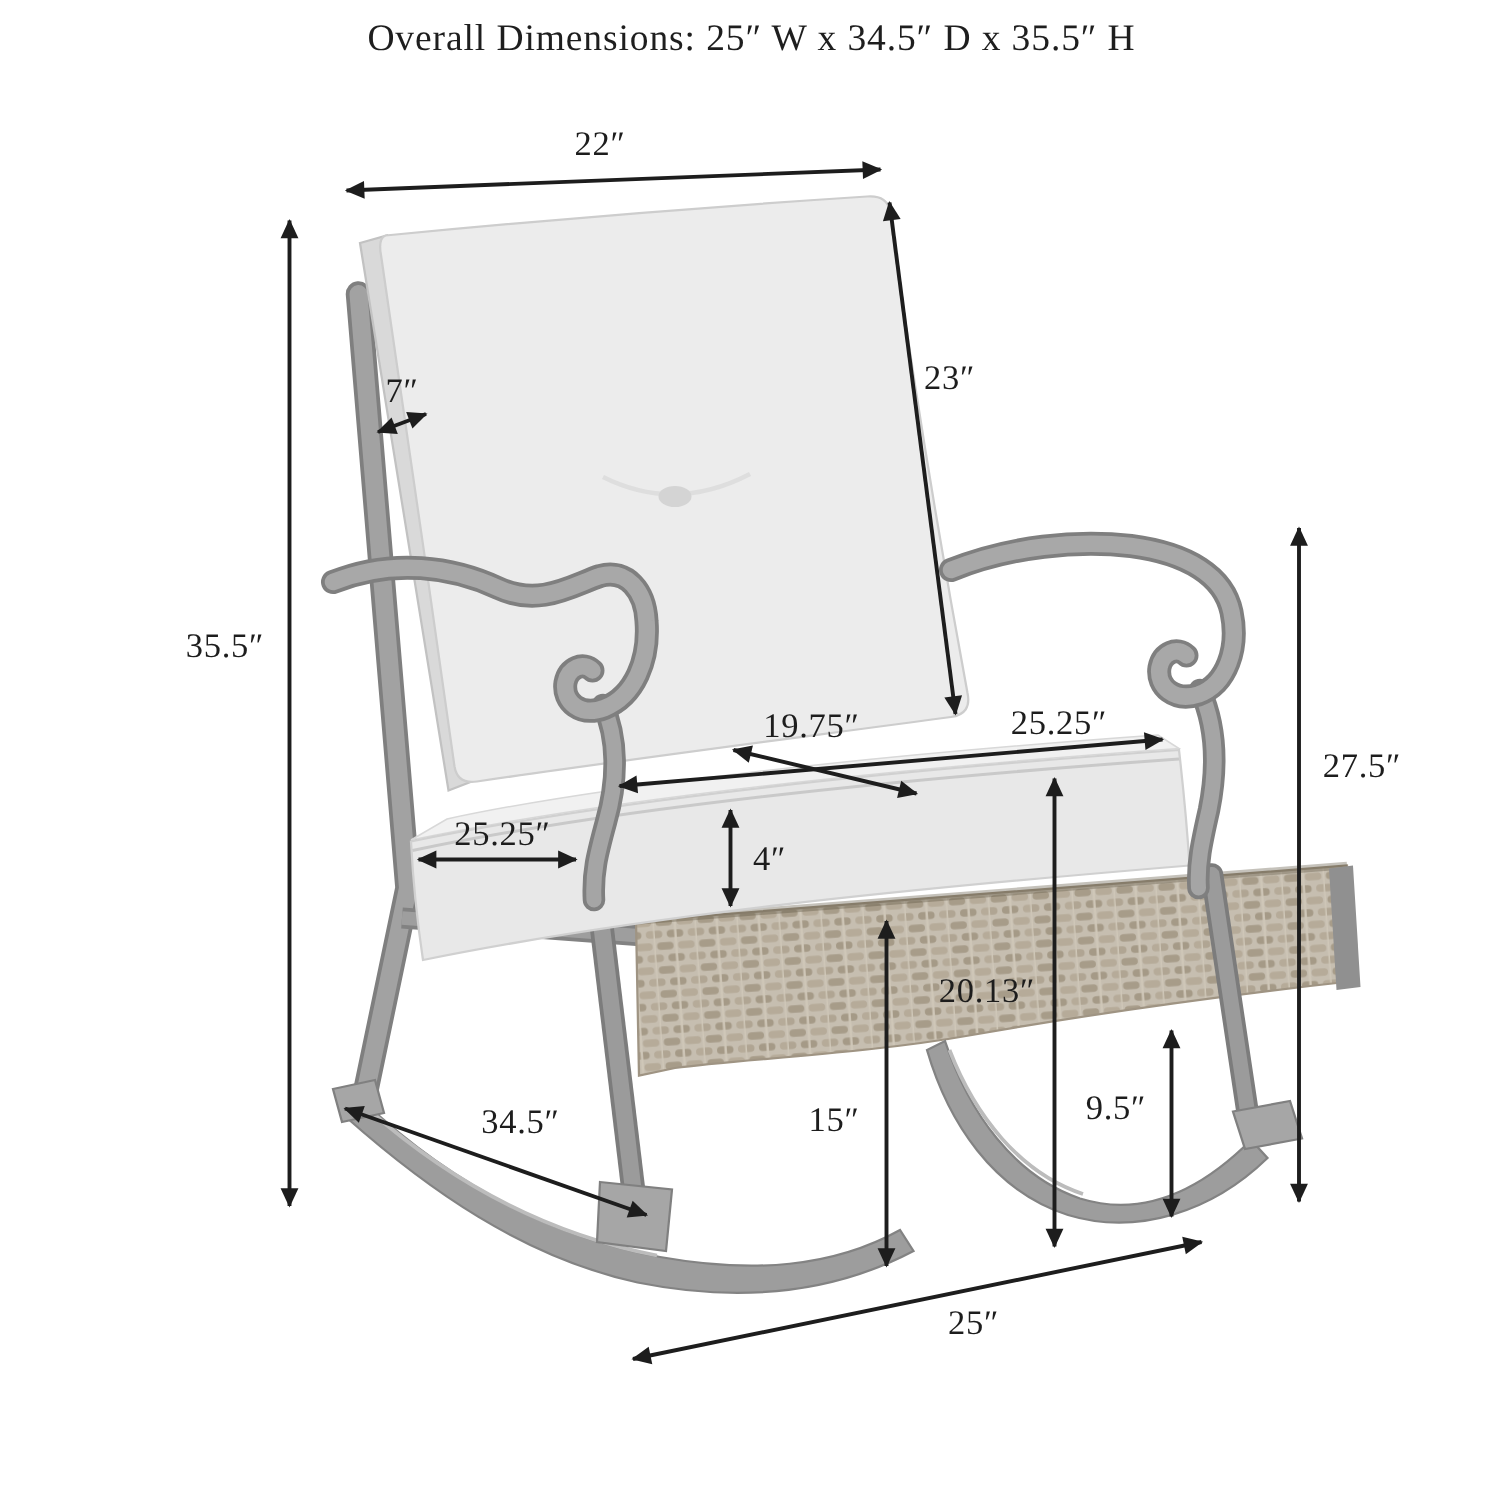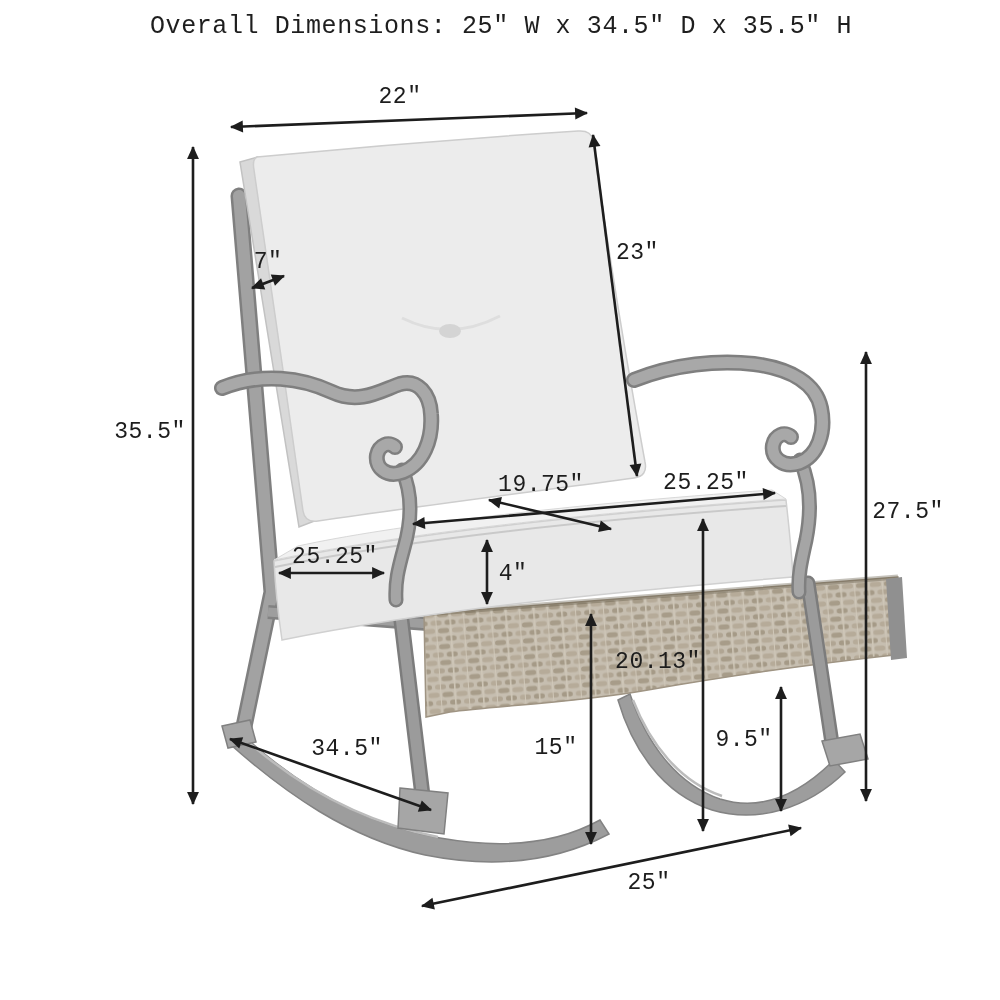--- a/index.html
+++ b/index.html
@@ -1,17 +1,17 @@
 <!DOCTYPE html>
 <html><head>
 <meta charset="utf-8">
 <style>
   html,body{margin:0;padding:0;background:#ffffff;}
   .canvas{position:relative;width:1000px;height:1000px;background:#fff;
-          font-family:Liberation Mono, monospace;overflow:hidden;}
+          font-family:Liberation Serif, serif;overflow:hidden;}
   svg{display:block;}
   .title{font-size:25px;letter-spacing:.6px;fill:#1e1e1e;font-weight:500;}
   .dim-label{font-size:23px;fill:#1d1d1d;letter-spacing:.5px;font-weight:400;}
   .dim-line{stroke:#1d1d1d;stroke-width:2.6;fill:none;}
 </style>
 </head>
 <body>
 
 <div class="canvas">
 <svg viewBox="0 0 1000 1000" width="1000" height="1000">

